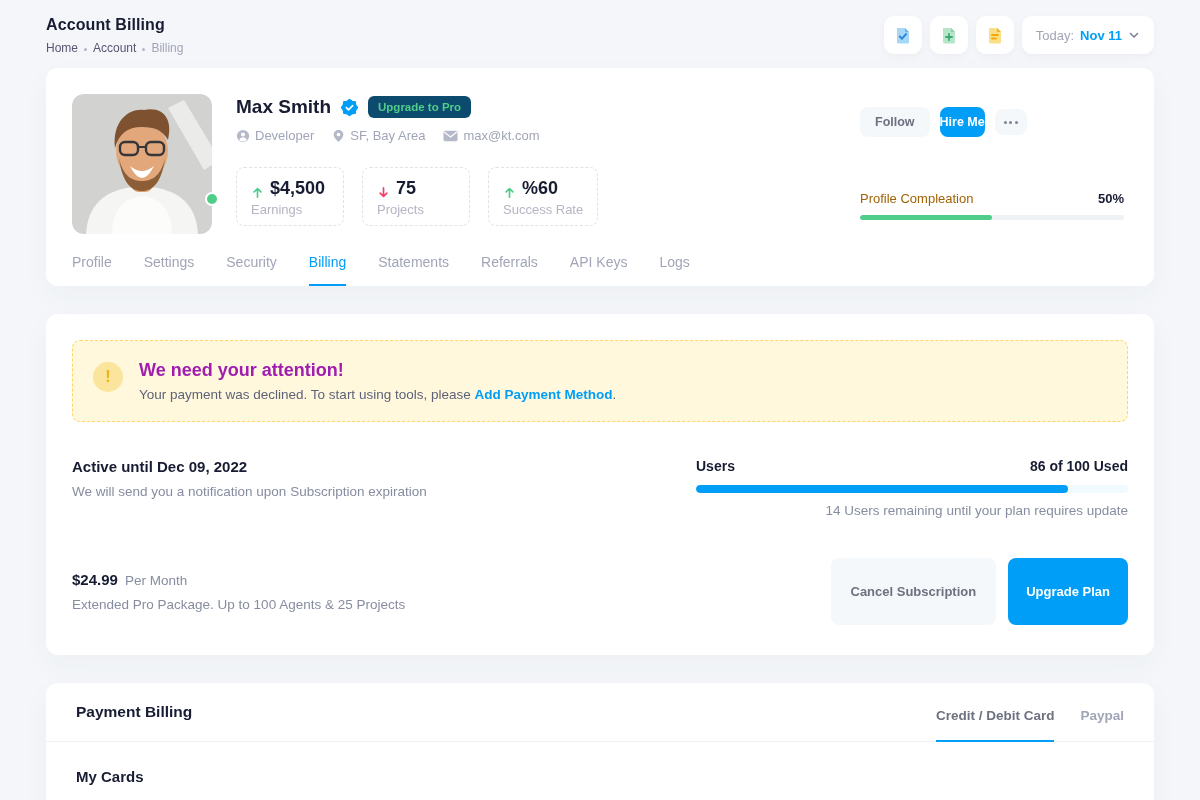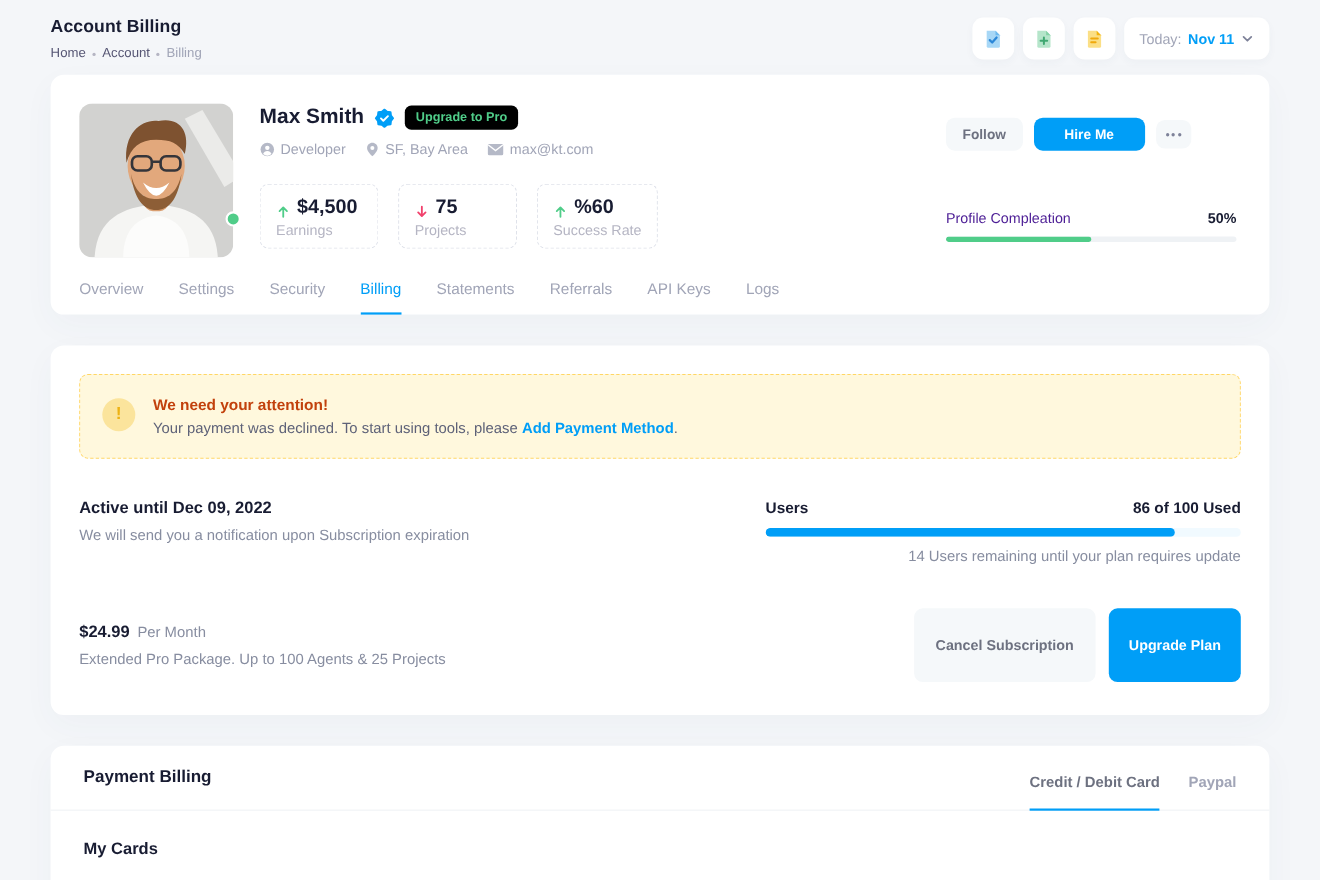--- a/index.html
+++ b/index.html
@@ -44,61 +44,61 @@
   .avatar-wrap { width:140px; height:140px; position:relative; flex-shrink:0; }
   .avatar-wrap svg { border-radius:12px; display:block; }
   .status-dot {
     position:absolute; right:-7px; bottom:28px; width:14px; height:14px;
     background:#50cd89; border:2.5px solid #fff; border-radius:50%;
   }
   .profile-main { flex:1; padding-top:2px; }
   .name-row { display:flex; align-items:center; gap:9px; }
   .profile-name { font-size:19px; font-weight:700; color:#181c32; }
   .pro-badge {
-    background:#000000; color:#50cd89; font-size:11.5px; font-weight:700;
+    background:#0c4a6e; color:#50cd89; font-size:11.5px; font-weight:700;
     padding:5px 10px; border-radius:6px; cursor:pointer;text-align:center;
   }
   .meta-row { margin-top:10px; display:flex; gap:18px; font-size:13px; color:#a1a5b7; font-weight:500; }
   .meta-item { display:flex; align-items:center; gap:5px; }
   .stats-row { margin-top:24px; display:flex; gap:18px; }
   .stat-tile {
     border:1px dashed #dfe2ea; border-radius:8px; padding:10px 14px 8px 14px; min-width:108px;
   }
   .stat-value { display:flex; align-items:flex-end; gap:6px; font-size:18px; font-weight:700; color:#181c32; }
   .stat-label { margin-top:3px; font-size:13px; color:#b5b5c3; font-weight:500; }
   .profile-side { width:264px; display:flex; flex-direction:column; padding-top:13px; }
   .action-row { display:flex; gap:10px; }
   .btn { border:none; border-radius:8px; font-size:12.5px; font-weight:600; cursor:pointer; font-family:inherit; }
   .btn-light { background:#f5f8fa; color:#6d7180; padding:8px 15px; }
-  .btn-primary { background:#009ef7; color:#fff; padding:8px 28px; }
+  .btn-primary { background:#009ef7; color:#fff; padding:8px 0; }
   .btn-dots { background:#f5f8fa; width:32px; height:26px; border-radius:8px; display:flex; align-items:center; justify-content:center; gap:2.5px; cursor:pointer; align-self:center;}
   .btn-dots i { width:3px; height:3px; border-radius:50%; background:#7e8299; }
   .completion { margin-top:54px; }
   .completion-row { display:flex; justify-content:space-between; align-items:center; font-size:13px; }
-  .completion-label { color:#4c1d95; font-weight:500; }
+  .completion-label { color:#a16207; font-weight:500; }
   .completion-value { color:#181c32; font-weight:700; }
   .progress-track { margin-top:9px; height:5px; background:#eff2f5; border-radius:3px; overflow:hidden; }
   .progress-fill-green { height:100%; background:#50cd89; border-radius:3px; }
 
   .tabs-row { margin-top:20px; display:flex; gap:32px; }
   .tab { font-size:14px; font-weight:500; color:#a1a5b7; padding-bottom:14px; border-bottom:2px solid transparent; cursor:pointer; }
   .tab.active { color:#009ef7; border-bottom-color:#009ef7; }
 
   
   .billing-card { margin-top:28px; padding:26px 26px 30px 26px; }
   .alert {
     border:1px dashed #ffd665; background:#fff8dd; border-radius:8px;
     padding:19px 20px; display:flex; gap:16px; align-items:flex-start;
   }
   .alert-icon {
     width:30px; height:30px; border-radius:50%; background:#fbe49c; flex-shrink:0;
     display:flex; align-items:center; justify-content:center;
     color:#edb213; font-weight:700; font-size:16px; margin-top:2px;
   }
-  .alert-title { font-size:14px; font-weight:700; color:#c2410c; }
+  .alert-title { font-size:18px; font-weight:700; color:#a21caf; }
   .alert-body { margin-top:6px; font-size:13.5px; color:#5e6278; }
   .alert-link { color:#009ef7; font-weight:600; cursor:pointer; }
   .billing-grid { margin-top:36px; display:flex; justify-content:space-between; }
   .sub-title { font-size:15px; font-weight:700; color:#181c32; }
   .sub-desc { margin-top:9px; font-size:13.5px; color:#878da0; }
   .users-block { width:432px; }
   .users-head { display:flex; justify-content:space-between; font-size:14px; font-weight:700; color:#181c32; }
   .users-track { margin-top:11px; height:8px; background:#f1faff; border-radius:4px; overflow:hidden; }
   .progress-fill-blue { height:100%; background:#009ef7; border-radius:4px; }
   .users-note { margin-top:10px; font-size:13.5px; color:#878da0;text-align:right; }
@@ -276,21 +276,21 @@
             <span class="completion-value">50%</span>
           </div>
           <div class="progress-track">
             <div class="progress-fill-green" style="width: 50%;"></div>
           </div>
         </div>
       </div>
     </div>
 
     <div class="tabs-row">
-      <div class="tab">Overview</div>
+      <div class="tab">Profile</div>
       <div class="tab">Settings</div>
       <div class="tab">Security</div>
       <div class="tab active">Billing</div>
       <div class="tab">Statements</div>
       <div class="tab">Referrals</div>
       <div class="tab">API Keys</div>
       <div class="tab">Logs</div>
     </div>
   </div>
 

